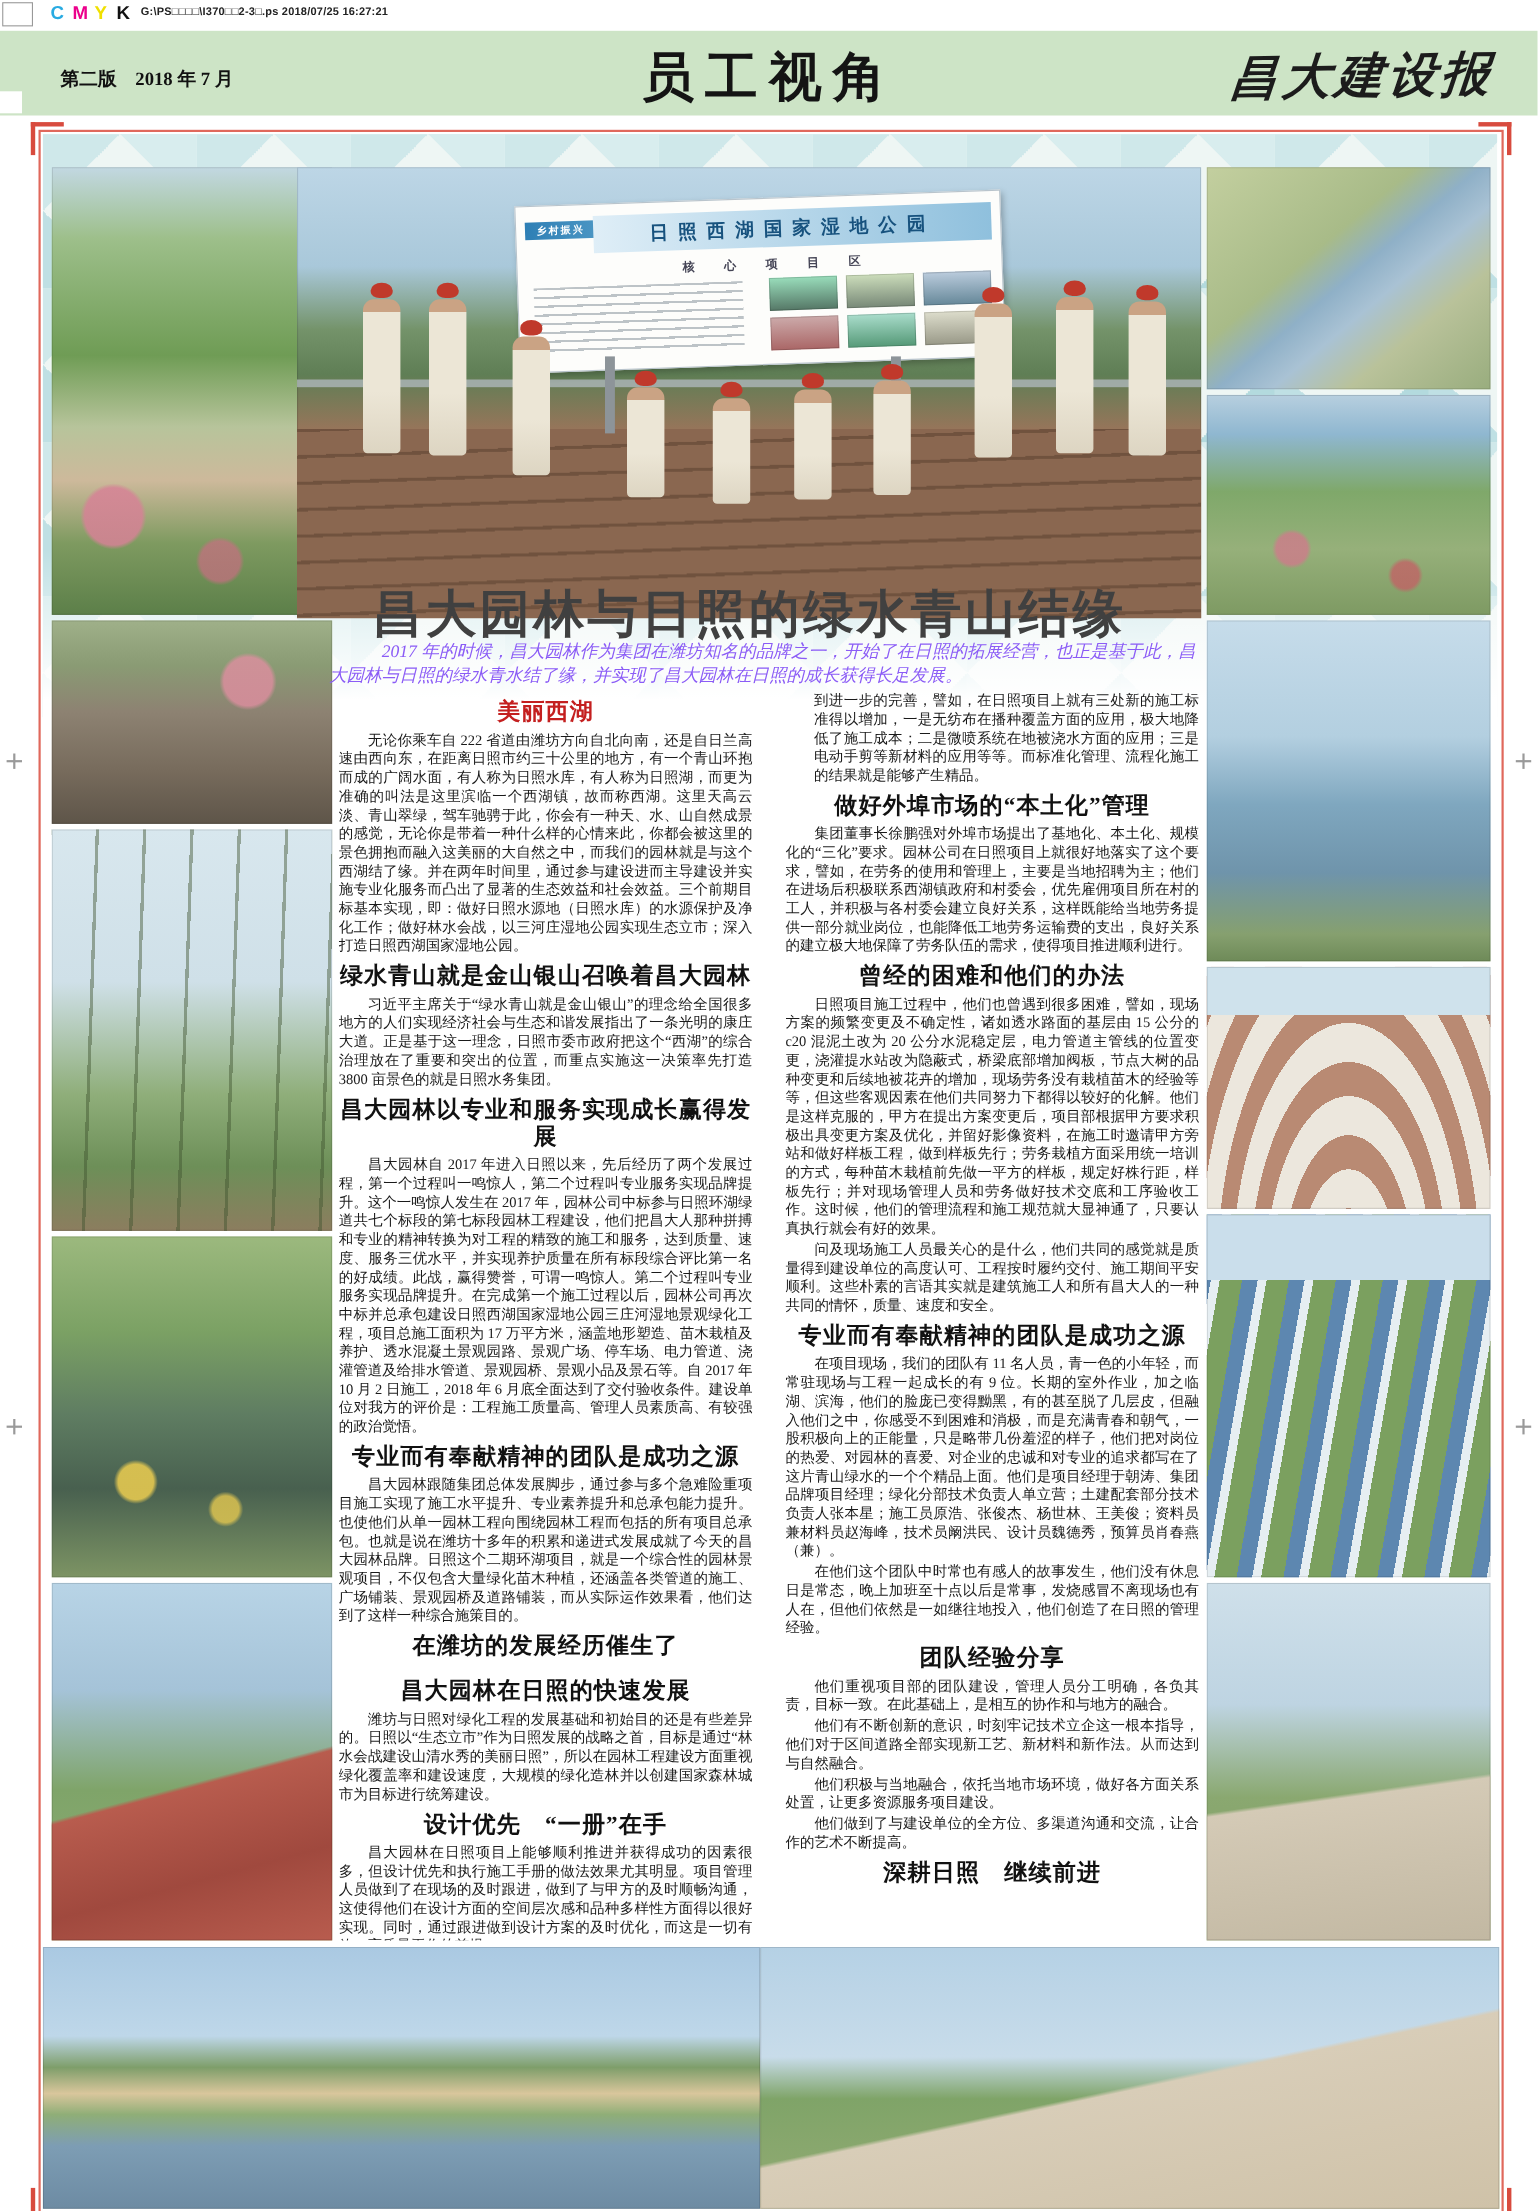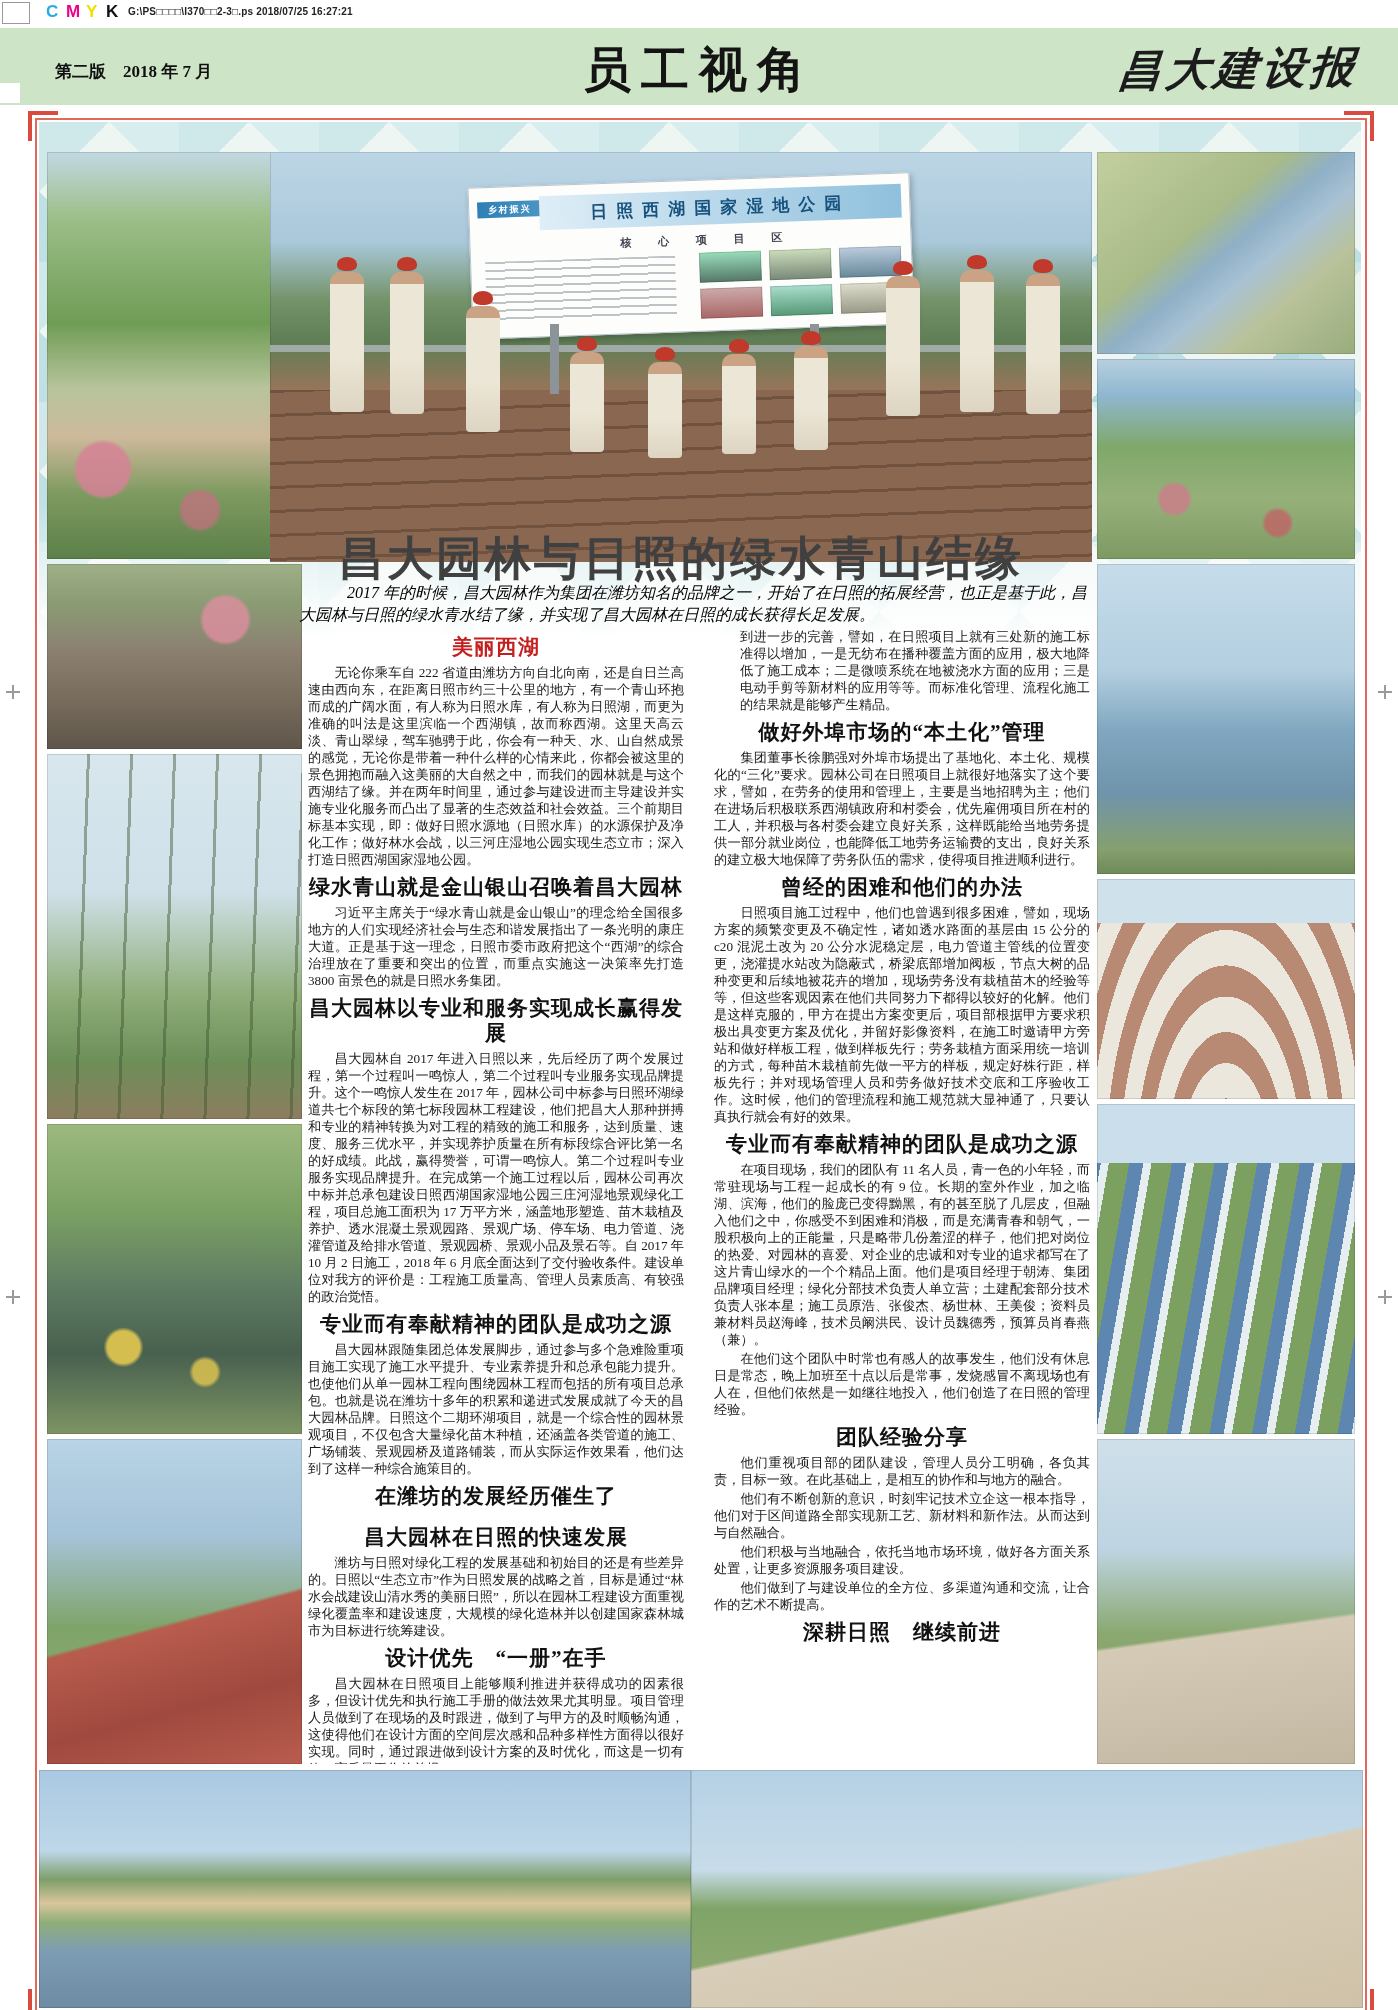--- a/index.html
+++ b/index.html
@@ -102,21 +102,21 @@
   .t6{right:10px;top:108px;background:linear-gradient(180deg,#ddc,#998);}
   .signleg{position:absolute;width:9px;height:70px;background:#8d9499;top:172px;}
   .worker{position:absolute;width:34px;border-radius:10px 10px 4px 4px;
         background:linear-gradient(180deg,#caa384 0 12px,#ece6d6 12px 60%,#ddd5c2 100%);}
   .worker::before{content:"";position:absolute;left:7px;top:-15px;width:20px;height:14px;
         background:#c0392b;border-radius:50% 50% 40% 40%;}
   
   .headline{position:absolute;left:233px;top:408px;width:822px;text-align:center;
         font:900 46px "Liberation Sans",sans-serif;letter-spacing:3px;color:#404040;}
   .intro{position:absolute;left:262px;top:462px;width:800px;font-style:italic;
-        font-size:16px;line-height:22px;text-indent:3em;color:#000000;}
+        font-size:16px;line-height:22px;text-indent:3em;color:#8b5cf6;}
   .cols{position:absolute;left:271px;top:508px;width:782px;height:1136px;display:flex;overflow:hidden;}
   .col{width:376px;overflow:hidden;text-align:justify;}
   .col.left{margin-right:30px;}
   .col p{margin:0 0 2px;font-size:13.2px;line-height:17px;text-indent:2em;}
   .col p.cont{text-indent:0;margin-left:26px;}
   .sec{margin:7px 0 4px;text-align:center;font-weight:700;font-size:21px;line-height:25px;
        letter-spacing:1px;font-family:"Liberation Serif",serif;color:#111;}
   .sec.red{color:#c41f1f;}
   .sec.twoline{margin-bottom:16px;}
   .sec.twoline + .sec{margin-top:0;}
@@ -217,20 +217,21 @@
         <div class="sec">设计优先　“一册”在手</div>
         <p>昌大园林在日照项目上能够顺利推进并获得成功的因素很多，但设计优先和执行施工手册的做法效果尤其明显。项目管理人员做到了在现场的及时跟进，做到了与甲方的及时顺畅沟通，这使得他们在设计方面的空间层次感和品种多样性方面得以很好实现。同时，通过跟进做到设计方案的及时优化，而这是一切有效、高质量工作的前提。</p>
 
       </div>
       <div class="col">
         <p class="cont">到进一步的完善，譬如，在日照项目上就有三处新的施工标准得以增加，一是无纺布在播种覆盖方面的应用，极大地降低了施工成本；二是微喷系统在地被浇水方面的应用；三是电动手剪等新材料的应用等等。而标准化管理、流程化施工的结果就是能够产生精品。</p>
         <div class="sec">做好外埠市场的“本土化”管理</div>
         <p>集团董事长徐鹏强对外埠市场提出了基地化、本土化、规模化的“三化”要求。园林公司在日照项目上就很好地落实了这个要求，譬如，在劳务的使用和管理上，主要是当地招聘为主；他们在进场后积极联系西湖镇政府和村委会，优先雇佣项目所在村的工人，并积极与各村委会建立良好关系，这样既能给当地劳务提供一部分就业岗位，也能降低工地劳务运输费的支出，良好关系的建立极大地保障了劳务队伍的需求，使得项目推进顺利进行。</p>
         <div class="sec">曾经的困难和他们的办法</div>
         <p>日照项目施工过程中，他们也曾遇到很多困难，譬如，现场方案的频繁变更及不确定性，诸如透水路面的基层由 15 公分的 c20 混泥土改为 20 公分水泥稳定层，电力管道主管线的位置变更，浇灌提水站改为隐蔽式，桥梁底部增加阀板，节点大树的品种变更和后续地被花卉的增加，现场劳务没有栽植苗木的经验等等，但这些客观因素在他们共同努力下都得以较好的化解。他们是这样克服的，甲方在提出方案变更后，项目部根据甲方要求积极出具变更方案及优化，并留好影像资料，在施工时邀请甲方旁站和做好样板工程，做到样板先行；劳务栽植方面采用统一培训的方式，每种苗木栽植前先做一平方的样板，规定好株行距，样板先行；并对现场管理人员和劳务做好技术交底和工序验收工作。这时候，他们的管理流程和施工规范就大显神通了，只要认真执行就会有好的效果。</p>
+        <p>问及现场施工人员最关心的是什么，他们共同的感觉就是质量得到建设单位的高度认可、工程按时履约交付、施工期间平安顺利。这些朴素的言语其实就是建筑施工人和所有昌大人的一种共同的情怀，质量、速度和安全。</p>
         <div class="sec">专业而有奉献精神的团队是成功之源</div>
         <p>在项目现场，我们的团队有 11 名人员，青一色的小年轻，而常驻现场与工程一起成长的有 9 位。长期的室外作业，加之临湖、滨海，他们的脸庞已变得黝黑，有的甚至脱了几层皮，但融入他们之中，你感受不到困难和消极，而是充满青春和朝气，一股积极向上的正能量，只是略带几份羞涩的样子，他们把对岗位的热爱、对园林的喜爱、对企业的忠诚和对专业的追求都写在了这片青山绿水的一个个精品上面。他们是项目经理于朝涛、集团品牌项目经理；绿化分部技术负责人单立营；土建配套部分技术负责人张本星；施工员原浩、张俊杰、杨世林、王美俊；资料员兼材料员赵海峰，技术员阚洪民、设计员魏德秀，预算员肖春燕（兼）。</p>
         <p>在他们这个团队中时常也有感人的故事发生，他们没有休息日是常态，晚上加班至十点以后是常事，发烧感冒不离现场也有人在，但他们依然是一如继往地投入，他们创造了在日照的管理经验。</p>
         <div class="sec">团队经验分享</div>
         <p>他们重视项目部的团队建设，管理人员分工明确，各负其责，目标一致。在此基础上，是相互的协作和与地方的融合。</p>
         <p>他们有不断创新的意识，时刻牢记技术立企这一根本指导，他们对于区间道路全部实现新工艺、新材料和新作法。从而达到与自然融合。</p>
         <p>他们积极与当地融合，依托当地市场环境，做好各方面关系处置，让更多资源服务项目建设。</p>
         <p>他们做到了与建设单位的全方位、多渠道沟通和交流，让合作的艺术不断提高。</p>
         <div class="sec">深耕日照　继续前进</div>
 

